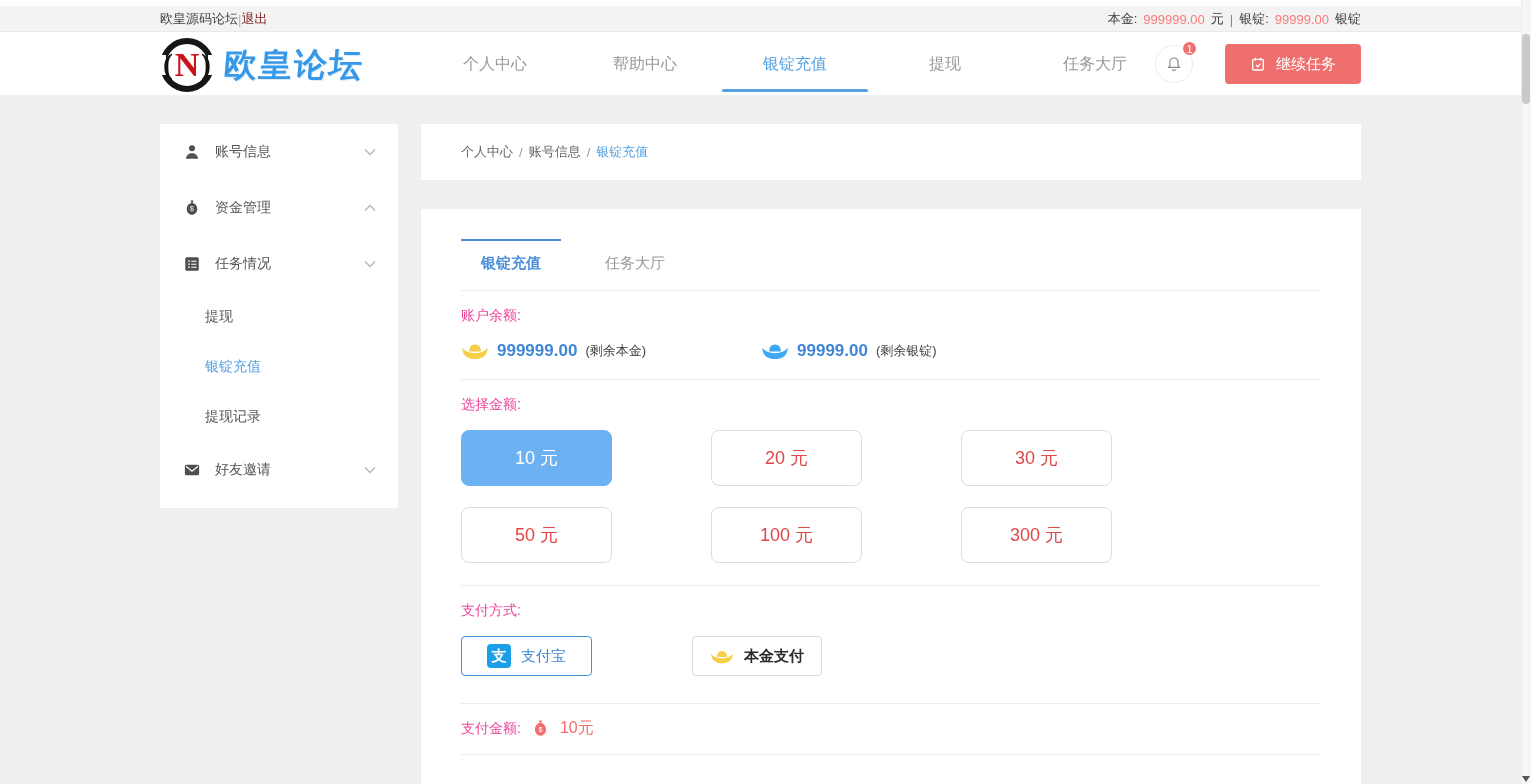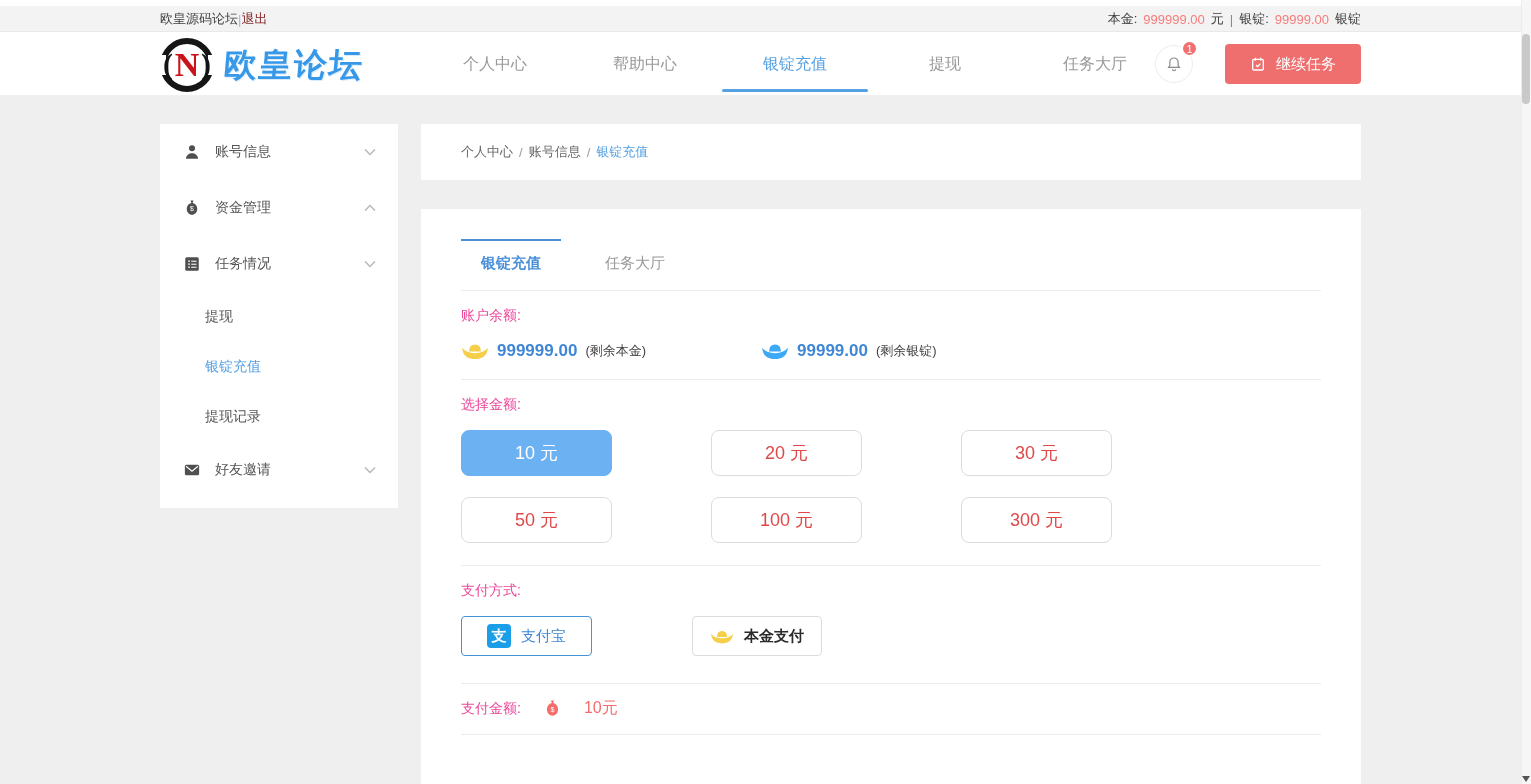--- a/index.html
+++ b/index.html
@@ -64,31 +64,31 @@
 
   .balance-sec { padding:16px 0 0; border-bottom:1px solid #ececec; }
   .balance-row { display:flex; align-items:center; margin:16px 0 18px; }
   .bal-group { display:flex; align-items:center; gap:8px; }
   .bal-group.second { margin-left:115px; }
   .bal-num { font-size:17px; color:#3f87d6; font-weight:bold; }
   .bal-note { font-size:13px; color:#404040; }
 
   .amount-sec { padding:16px 0 0; border-bottom:1px solid #ececec; }
   .amount-grid { display:grid; grid-template-columns:151px 151px 151px; column-gap:99px; row-gap:21px; margin:16px 0 22px; }
-  .amt-btn { height:46px; border:1px solid #dcdcdc; border-radius:8px; background:#fff; color:#e04848; font-size:18px; display:flex; align-items:center; justify-content:center; cursor:pointer; font-family:inherit; }
+  .amt-btn { height:56px; border:1px solid #dcdcdc; border-radius:8px; background:#fff; color:#e04848; font-size:18px; display:flex; align-items:center; justify-content:center; cursor:pointer; font-family:inherit; }
   .amt-btn.selected { background:#6cb1f1; border-color:#6cb1f1; color:#ffffff; }
 
   .pay-sec { padding:16px 0 0; border-bottom:1px solid #ececec; }
   .pay-row { display:flex; align-items:center; margin:16px 0 27px; }
   .pay-btn { height:40px; display:flex; align-items:center; justify-content:center; gap:10px; background:#fff; border-radius:4px; cursor:pointer; font-family:inherit; font-size:15px; }
   .pay-btn.alipay { width:131px; border:1px solid #4393d8; color:#3f87d6; }
   .pay-btn.principal { width:130px; border:1px solid #dcdcdc; color:#2b2b2b; font-weight:bold; margin-left:100px; }
   .alipay-ic { width:24px; height:24px; background:#1b9ee8; border-radius:4px; color:#fff; font-size:15px; font-weight:bold; display:flex; align-items:center; justify-content:center; }
 
-  .payamt-sec { padding:14px 0 15px; border-bottom:1px solid #ececec; display:flex; align-items:center; gap:22px; }
+  .payamt-sec { padding:14px 0 15px; border-bottom:1px solid #ececec; display:flex; align-items:center; gap:10px; }
   .payamt-val { font-size:16px; color:#f56c6c; }
 
   
   .scrollbar { position:absolute; right:0; top:0; width:10px; height:784px; background:#f6f6f6; border-left:1px solid #ececec; }
   .scroll-thumb { position:absolute; right:1px; top:34px; width:8px; height:70px; background:#c9c9c9; border-radius:4px; }
   .scroll-down { position:absolute; right:1px; bottom:2px; width:0; height:0; border-left:4px solid transparent; border-right:4px solid transparent; border-top:6px solid #555; }
 </style>
 </head>
 <body>
 

